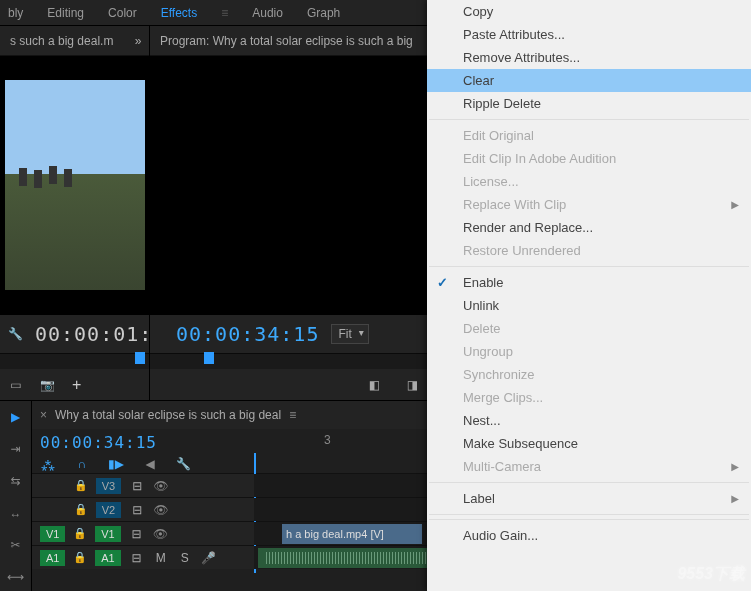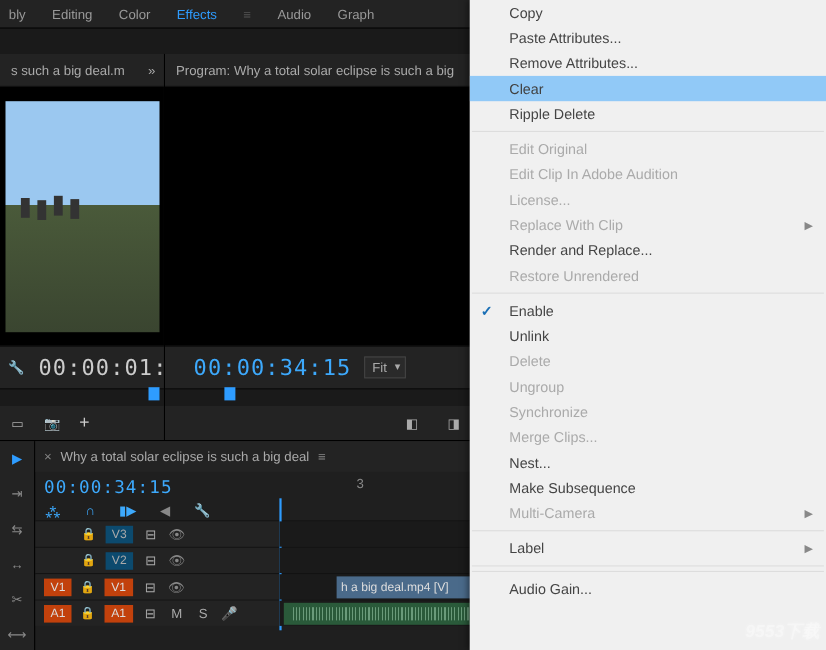--- a/index.html
+++ b/index.html
@@ -12,21 +12,21 @@
 .menubar .sep { color: #555; }
 
 
 .panels { display: flex; height: 374px; }
 
 
 .tab-strip { height: 30px; background: #232323; display: flex; align-items: center; border-bottom: 1px solid #111; overflow: hidden; white-space: nowrap; }
 .tab { padding: 0 10px; height: 30px; display: flex; align-items: center; color: #aaa; }
 
 
-.panel { background: #1f1f1f; position: relative; flex: 0 0 auto; display:flex; flex-direction:column;margin-top:23px; }
+.panel { background: #1f1f1f; position: relative; flex: 0 0 auto; display:flex; flex-direction:column; }
 .panel.left { width: 150px; border-right: 1px solid #000; }
 .panel.right { flex: 1; }
 
 .viewer { flex: 1; background: #000; display:flex; align-items:center; justify-content:center; position:relative; }
 .thumb-left { width: 140px; height: 210px; background: linear-gradient(to bottom, #9bc8f0 0%, #9bc8f0 45%, #4a5a3a 45%, #3a4530 100%); position: relative; }
 .thumb-left::before { content:""; position:absolute; top:42%; left:10%; width:8px; height:18px; background:#333; box-shadow: 15px 2px 0 #333, 30px -2px 0 #333, 45px 1px 0 #333; }
 .thumb-right { width: 100px; height: 150px; margin-left:auto; margin-right:0; background: #d8dad5; border:1px solid #333; position:absolute; right:0; top:30px; }
 
 .controls { height: 86px; background: #232323; border-top: 1px solid #000; position:relative; }
 .ctrl-row1 { display:flex; align-items:center; height: 38px; padding: 0 8px; gap: 12px; }
@@ -58,21 +58,21 @@
 .tl-head { height:44px; display:flex; }
 .tl-tools { width:222px; padding:4px 8px; }
 .tl-tc { color:#3da9fc; font-family:monospace; font-size:16px; letter-spacing:1px; }
 .tl-toolrow { display:flex; gap:18px; margin-top:4px; }
 .tl-toolrow .ico { color:#3da9fc; }
 .tl-toolrow .ico.grey { color:#888; }
 .tl-tracks { flex:1; overflow:hidden; }
 .track { height:24px; display:flex; align-items:center; border-top:1px solid #111; }
 .track-head { width:222px; display:flex; align-items:center; padding-left:42px; gap:8px; background:#232323; height:100%; }
 .track-head.sel { padding-left:8px; }
-.track-btn { background:#c2410c; color:#ddd; padding:2px 6px; font-size:11px; }
+.track-btn { background:#15803d; color:#ddd; padding:2px 6px; font-size:11px; }
 .track-body { flex:1; position:relative; height:100%; background:#1a1a1a; }
 .lock { color:#888; font-size:11px; }
 .trk-label { background:#0c4a6e; color:#aaa; padding:2px 6px; font-size:11px; }
 .eye { color:#888; }
 .clip { position:absolute; left:0; top:2px; height:20px; background:#4a6a8a; color:#ddd; padding:0 4px; font-size:11px; display:flex; align-items:center; overflow:hidden; white-space:nowrap; }
 .clip.audio { background:#2a5a3a; }
 .clip .wave { background: repeating-linear-gradient(90deg, #6a9a7a 0 1px, transparent 1px 3px); height:12px; flex:1; margin-left:4px; }
 .tiny-thumb { width:20px; height:20px; background:#7a8a6a; position:absolute; }
 
 
@@ -209,21 +209,21 @@
       </div>
       <div class="track">
         <div class="track-head sel">
             <span class="track-btn">V1</span>
             <span class="lock">🔒</span>
             <span class="track-btn">V1</span>
             <span class="ico">⊟</span>
             <span class="eye">👁</span>
           </div>
         <div class="track-body">
-          <div class="clip" style="width:140px; left:52px;">
+          <div class="clip" style="width:140px; left:28px;">
               <span>h a big deal.mp4 [V]</span>
             </div>
           <div class="tiny-thumb" style="left:184px;"></div>
         </div>
       </div>
       <div class="track">
         <div class="track-head sel">
             <span class="track-btn">A1</span>
             <span class="lock">🔒</span>
             <span class="track-btn">A1</span>

